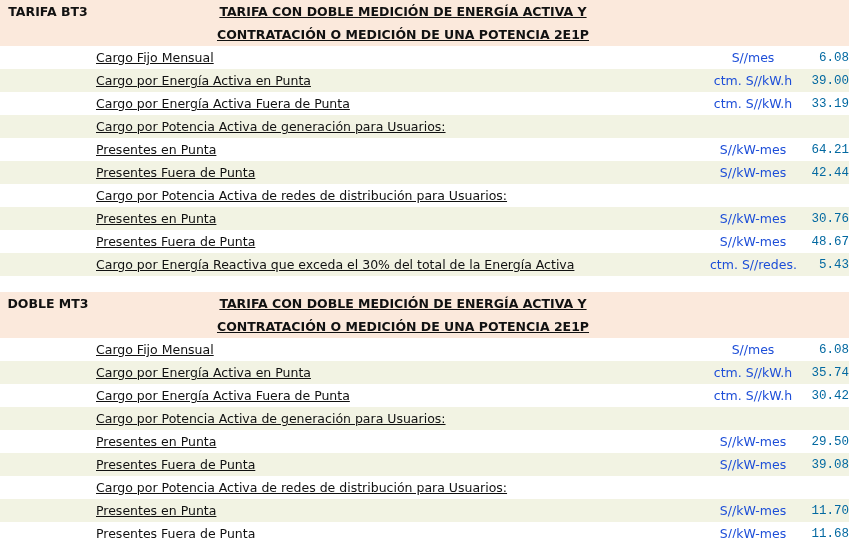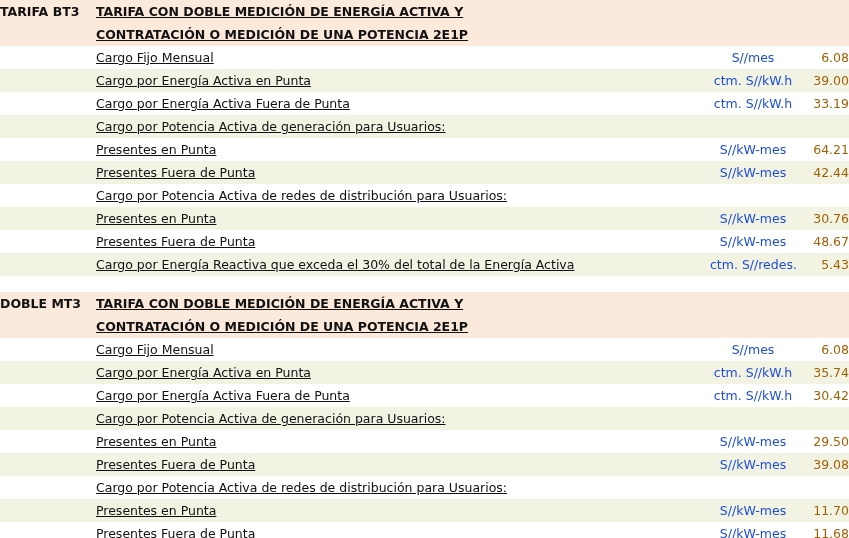--- a/index.html
+++ b/index.html
@@ -51,26 +51,27 @@
   .cell-desc.bold {
     font-weight: bold;
   }
   .cell-unit {
     text-align: center;
     color: #1d4ed8;
   }
   .cell-val {
     text-align: right;
     padding-right: 8px;
-    color: #a16207;
+    color: #0369a1;
+    font-family: Liberation Mono, monospace;
   }
   .ind-2 { padding-left: 128px; }
 
   
-  .bg-head td { background: #fbe9dc; }
+  .bg-head td { background: #fbe9dc; text-align: center; }
   .bg-light td { background: #f2f3e3; }
   .bg-white td { background: #ffffff; }
 
   .bg-head td.cell-code,
   .bg-head td.cell-desc { background: #fbe9dc; }
   .gap {
     height: 16px;
     background: #ffffff;
   }
 </style>

